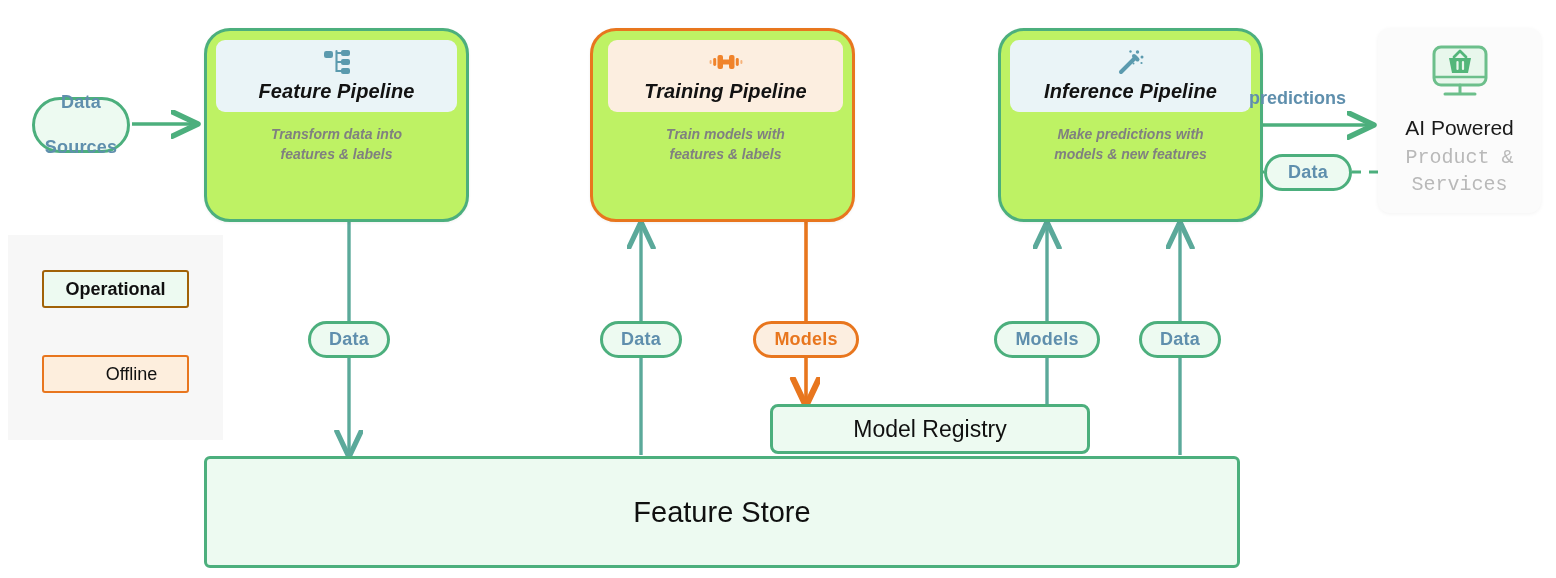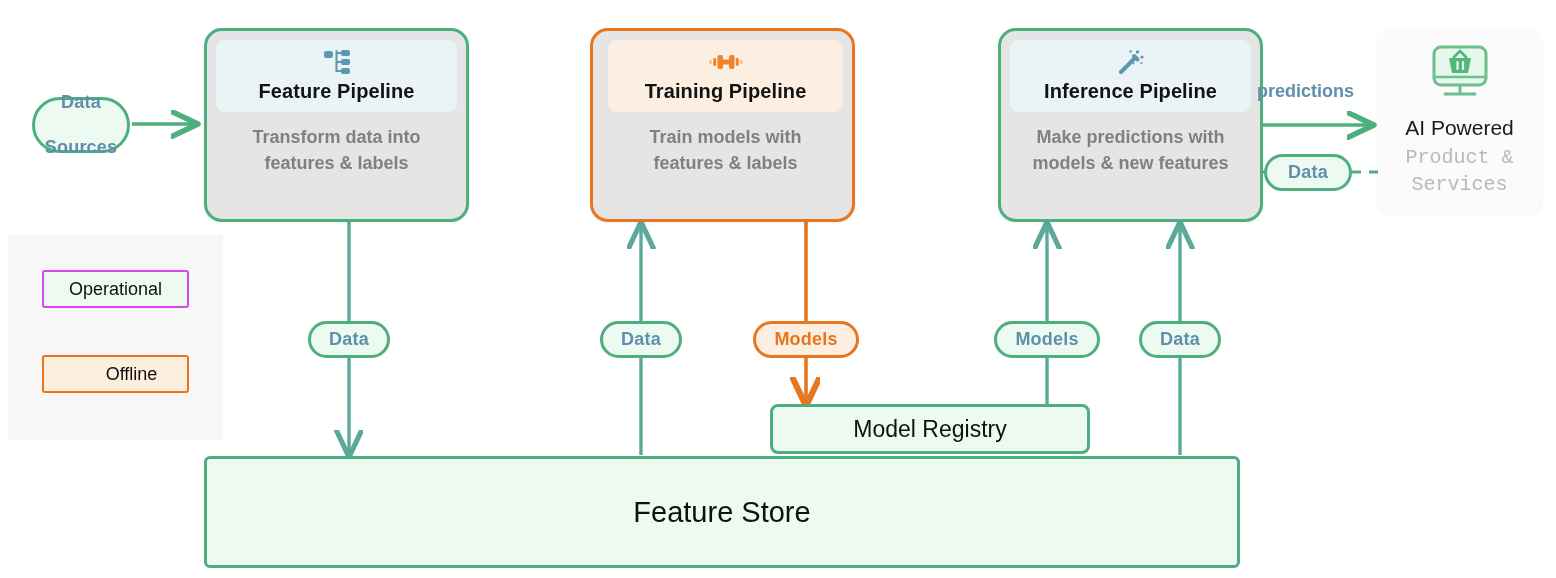--- a/index.html
+++ b/index.html
@@ -6,40 +6,41 @@
   body{
     font-family:"Liberation Sans", sans-serif;
     width:1556px;height:578px;position:relative;overflow:hidden;
     -webkit-font-smoothing:antialiased;
   }
   #stage{position:absolute;left:0;top:0;width:1556px;height:578px;}
   svg.wires{position:absolute;left:0;top:0;width:1556px;height:578px;pointer-events:none;}
 
   
   .card{
-    position:absolute;background:#e5e5e5;border-radius:18px;
+    position:absolute;background:#bef264;border-radius:26px;
     box-sizing:border-box;
     box-shadow:0 1px 3px rgba(0,0,0,.06);
     z-index:4;
+    font-style:italic;
   }
   .card.green{border:3px solid #4caf7d;}
   .card.orange{border:3px solid #e8761e;}
   .card .head{
     margin:9px 9px 0 9px;border-radius:9px;
     padding:7px 4px 9px 4px;text-align:center;
   }
   .card.green .head{background:#eaf4f7;}
   .card.orange .head{background:#fceee0;}
   .card .icon{height:30px;display:flex;align-items:center;justify-content:center;}
   .card .title{
     font-size:20px;font-weight:bold;color:#121212;margin-top:3px;letter-spacing:.1px;
   }
   .card .desc{
     margin:12px 16px 0 16px;text-align:center;
-    font-size:18px;font-weight:bold;color:#808080;line-height:1.45;
+    font-size:14px;font-weight:bold;color:#808080;line-height:1.45;
   }
 
   
   .pill{
     position:absolute;display:flex;align-items:center;justify-content:center;
     border-radius:999px;box-sizing:border-box;
     font-size:18px;font-weight:bold;letter-spacing:.2px;
     z-index:6;
     gap:23px;
   }
@@ -60,21 +61,21 @@
   
   #legend{
     position:absolute;left:8px;top:235px;width:215px;height:205px;
     background:#f7f7f7;z-index:3;
   }
   .legend-chip{
     position:absolute;box-sizing:border-box;width:147px;height:38px;
     display:flex;align-items:center;justify-content:center;
     font-size:18px;color:#101010;border-radius:3px;
   }
-  .legend-chip.green{background:#edfaf1;border:2px solid #d946ef;}
+  .legend-chip.green{background:#edfaf1;border:2px solid #a16207;font-weight:bold;}
   .legend-chip.orange{background:#fdeedd;border:2px solid #e8761e;}
 
   
   #ai-card{
     position:absolute;left:1378px;top:28px;width:163px;height:185px;
     background:#fbfbfb;border-radius:12px;z-index:4;
     display:flex;flex-direction:column;align-items:center;
     box-shadow:0 1px 4px rgba(0,0,0,.05);
   }
   #ai-card .ai-icon{margin-top:16px;}
@@ -198,21 +199,21 @@
         </svg>
       </div>
       <div class="title">Inference Pipeline</div>
     </div>
     <div class="desc">
       <div>Make predictions with</div>
       <div>models &amp; new features</div>
     </div>
   </div>
 
-  <div class="edge-label" style="left:1249px;top:81px;margin-left:8px;">predictions</div>
+  <div class="edge-label" style="left:1249px;top:88px;">predictions</div>
 
   <div id="ai-card">
     <div class="ai-icon">
       <svg width="62" height="56" viewBox="0 0 62 56" fill="none">
         <rect x="5" y="3" width="52" height="38" rx="7" fill="#e8f7ec" stroke="#6cbf8b" stroke-width="3"></rect>
         <path d="M6 33 L56 33" stroke="#6cbf8b" stroke-width="2.4"></path>
         <path d="M31 41 L31 49" stroke="#6cbf8b" stroke-width="3" stroke-linecap="round"></path>
         <path d="M16 50 L46 50" stroke="#6cbf8b" stroke-width="3" stroke-linecap="round"></path>
         <path d="M20 14 L42 14 L39 29 L23 29 Z" fill="#53b67a"></path>
         <path d="M25 13 L31 7 L37 13" stroke="#53b67a" stroke-width="2.8" fill="none" stroke-linecap="round" stroke-linejoin="round"></path>

